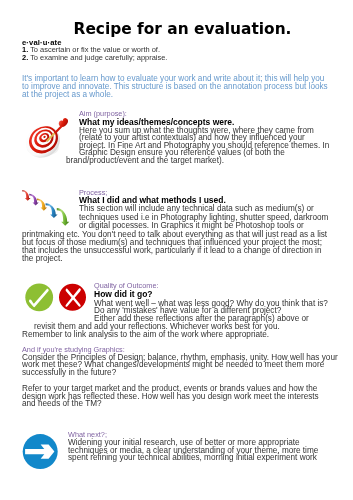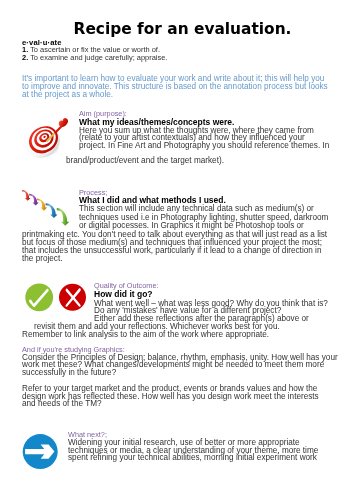--- a/index.html
+++ b/index.html
@@ -142,20 +142,21 @@
       <circle cx="40.2" cy="451.6" r="17.5" fill="#1288CA"></circle>
       <path d="M25.1,449.0 L44.3,449.0 L40.6,444.5 L48.6,444.5 L54.4,451.6 L48.6,458.8 L40.6,458.8 L44.3,454.2 L25.1,454.2 Z" fill="#ffffff"></path>
     </g>
   </svg>
 
   <div class="ln hdr" style="left:79px;top:110.3px">Aim (purpose):</div>
   <div class="ln sub" style="left:79px;top:117.6px">What my ideas/themes/concepts were.</div>
   <div class="ln" style="left:79px;top:127.0px">Here you sum up what the thoughts were, where they came from</div>
   <div class="ln" style="left:79px;top:134.4px">(relate to your artist contextuals) and how they influenced your</div>
   <div class="ln" style="left:79px;top:141.8px">project. In Fine Art and Photography you should reference themes. In</div>
+  <div class="ln" style="left:79px;top:149.2px">Graphic Design ensure you reference values (of both the</div>
   <div class="ln" style="left:66px;top:156.6px">brand/product/event and the target market).</div>
 
   <div class="ln hdr" style="left:79px;top:188.8px">Process;</div>
   <div class="ln sub" style="left:79px;top:196.2px">What I did and what methods I used.</div>
   <div class="ln" style="left:79px;top:205.3px">This section will include any technical data such as medium(s) or</div>
   <div class="ln" style="left:79px;top:213.5px">techniques used i.e in Photography lighting, shutter speed, darkroom</div>
   <div class="ln" style="left:79px;top:222.4px">or digital pocesses. In Graphics it might be Photoshop tools or</div>
   <div class="ln" style="left:22px;top:231.4px">printmaking etc. You don't need to talk about everything as that will just read as a list</div>
   <div class="ln" style="left:22px;top:239.4px">but focus of those medium(s) and techniques that influenced your project the most;</div>
   <div class="ln" style="left:22px;top:247.4px">that includes the unsuccessful work, particularly if it lead to a change of direction in</div>

